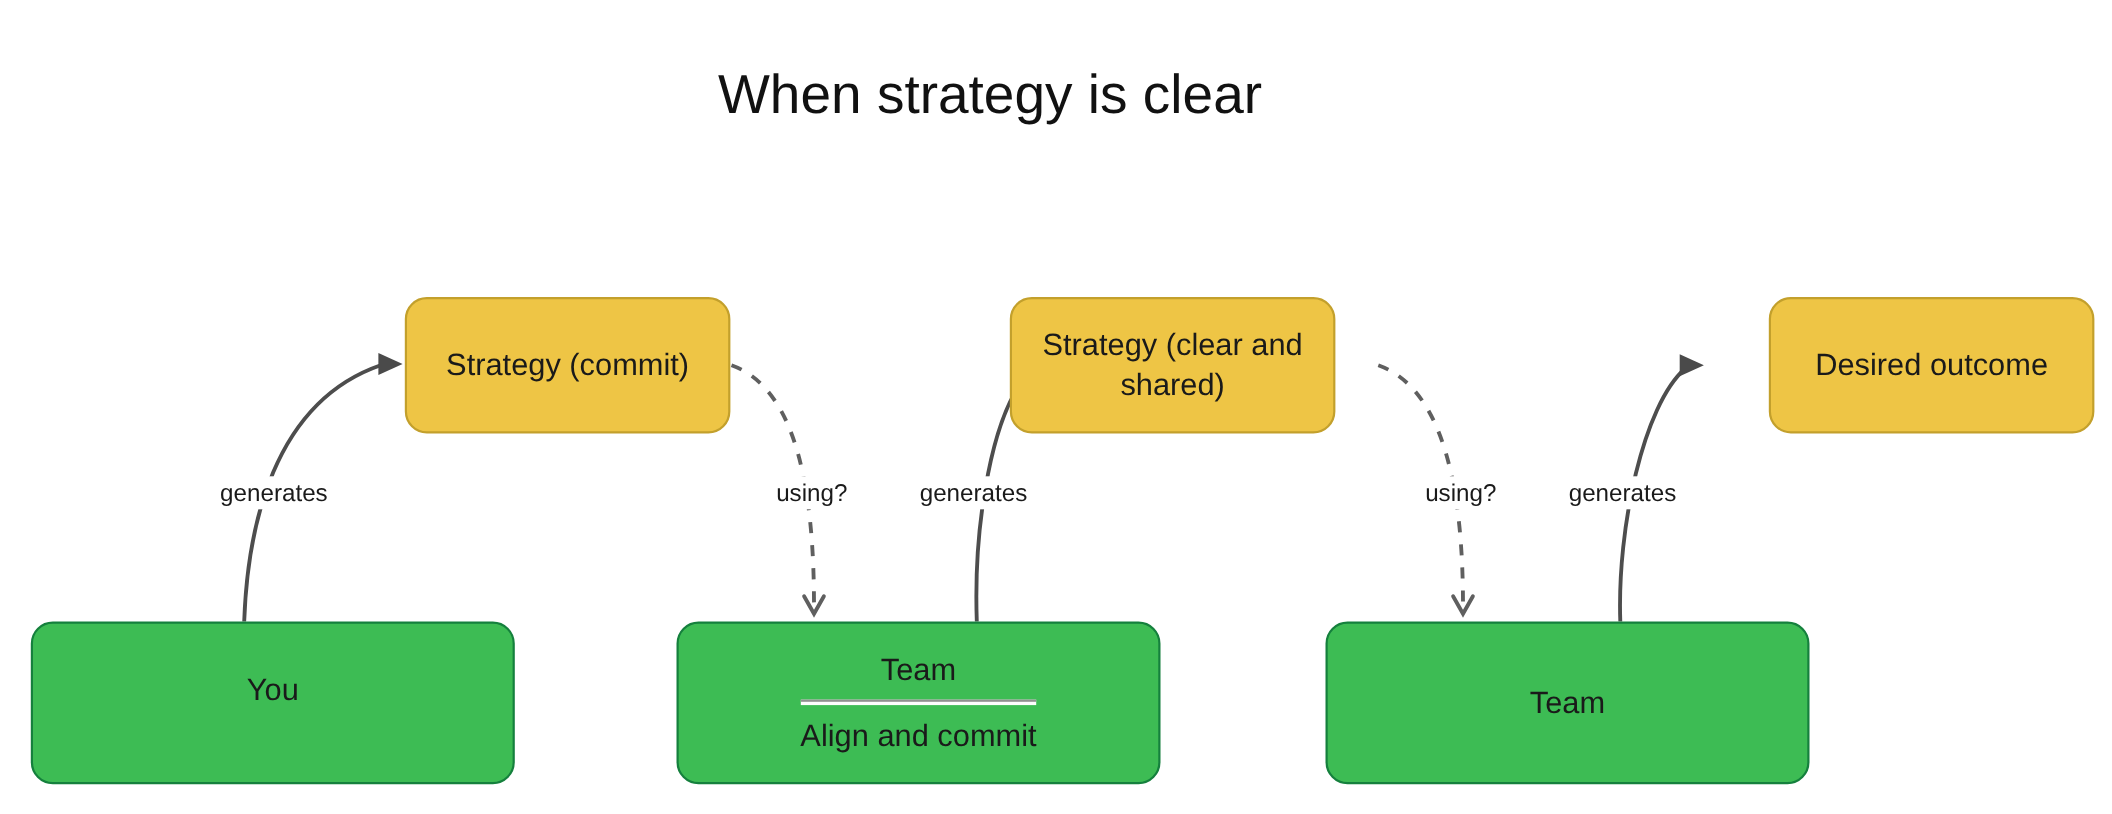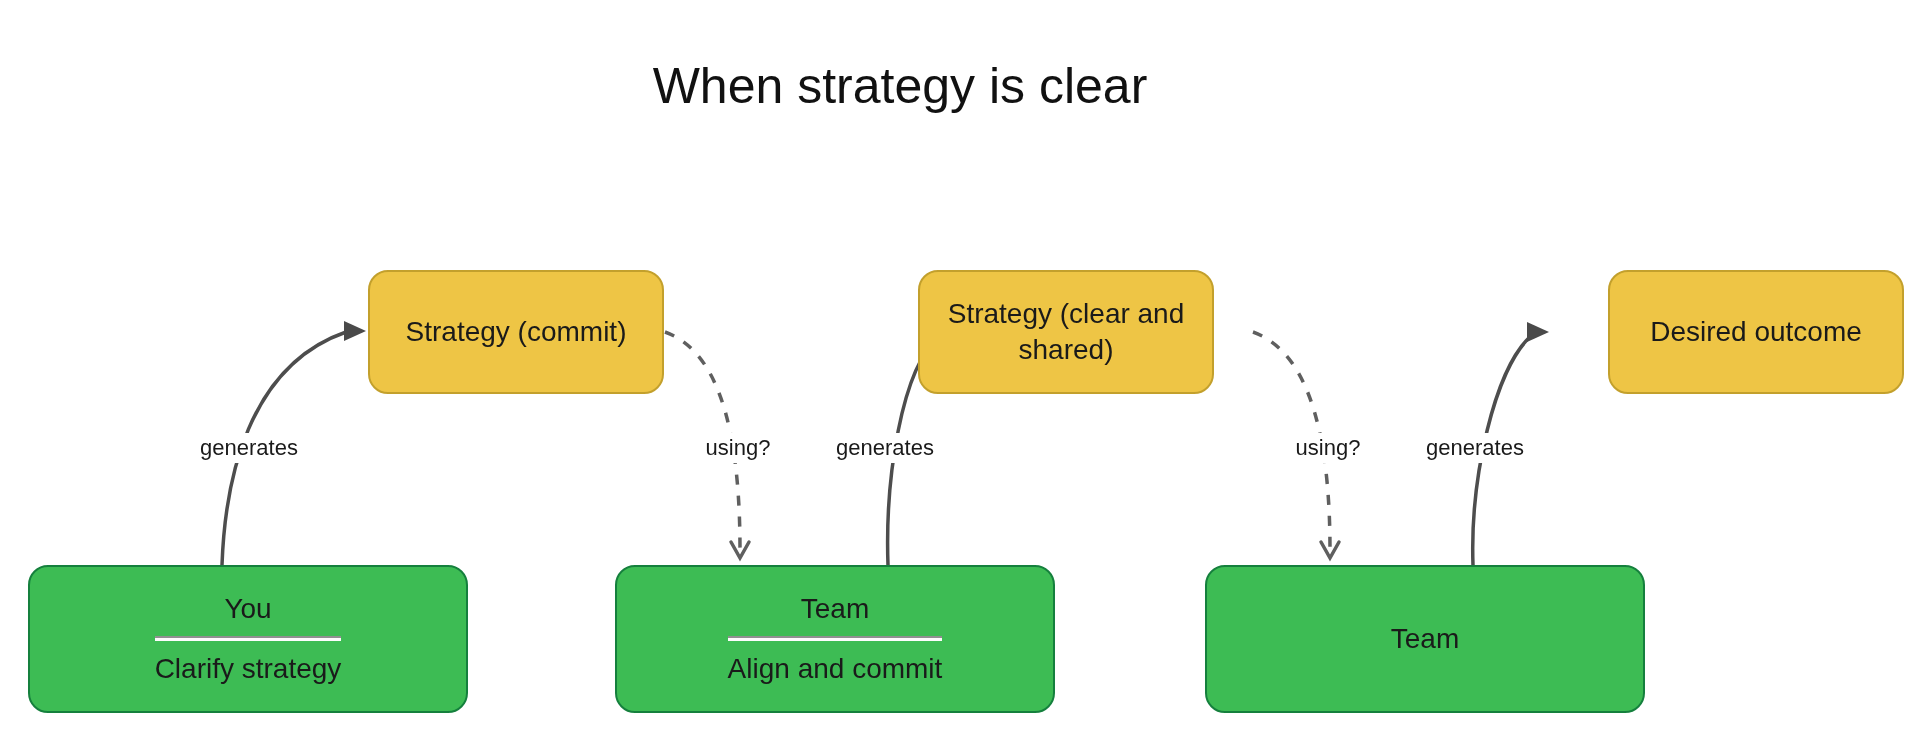--- a/index.html
+++ b/index.html
@@ -139,21 +139,20 @@
     <span>Strategy (clear and shared)</span>
   </div>
   <div class="node artifact" id="artifact-3">
     <span>Desired outcome</span>
   </div>
 
   <div class="node actor" id="actor-1">
     <div class="actor-name">You</div>
     <div class="actor-bottom">
       <div class="actor-divider"></div>
-      <div class="actor-action">Clarify strategy</div>
     </div>
   </div>
   <div class="node actor" id="actor-2">
     <div class="actor-name">Team</div>
     <div class="actor-bottom">
       <div class="actor-divider"></div>
       <div class="actor-action">Align and commit</div>
     </div>
   </div>
   <div class="node actor" id="actor-3">

